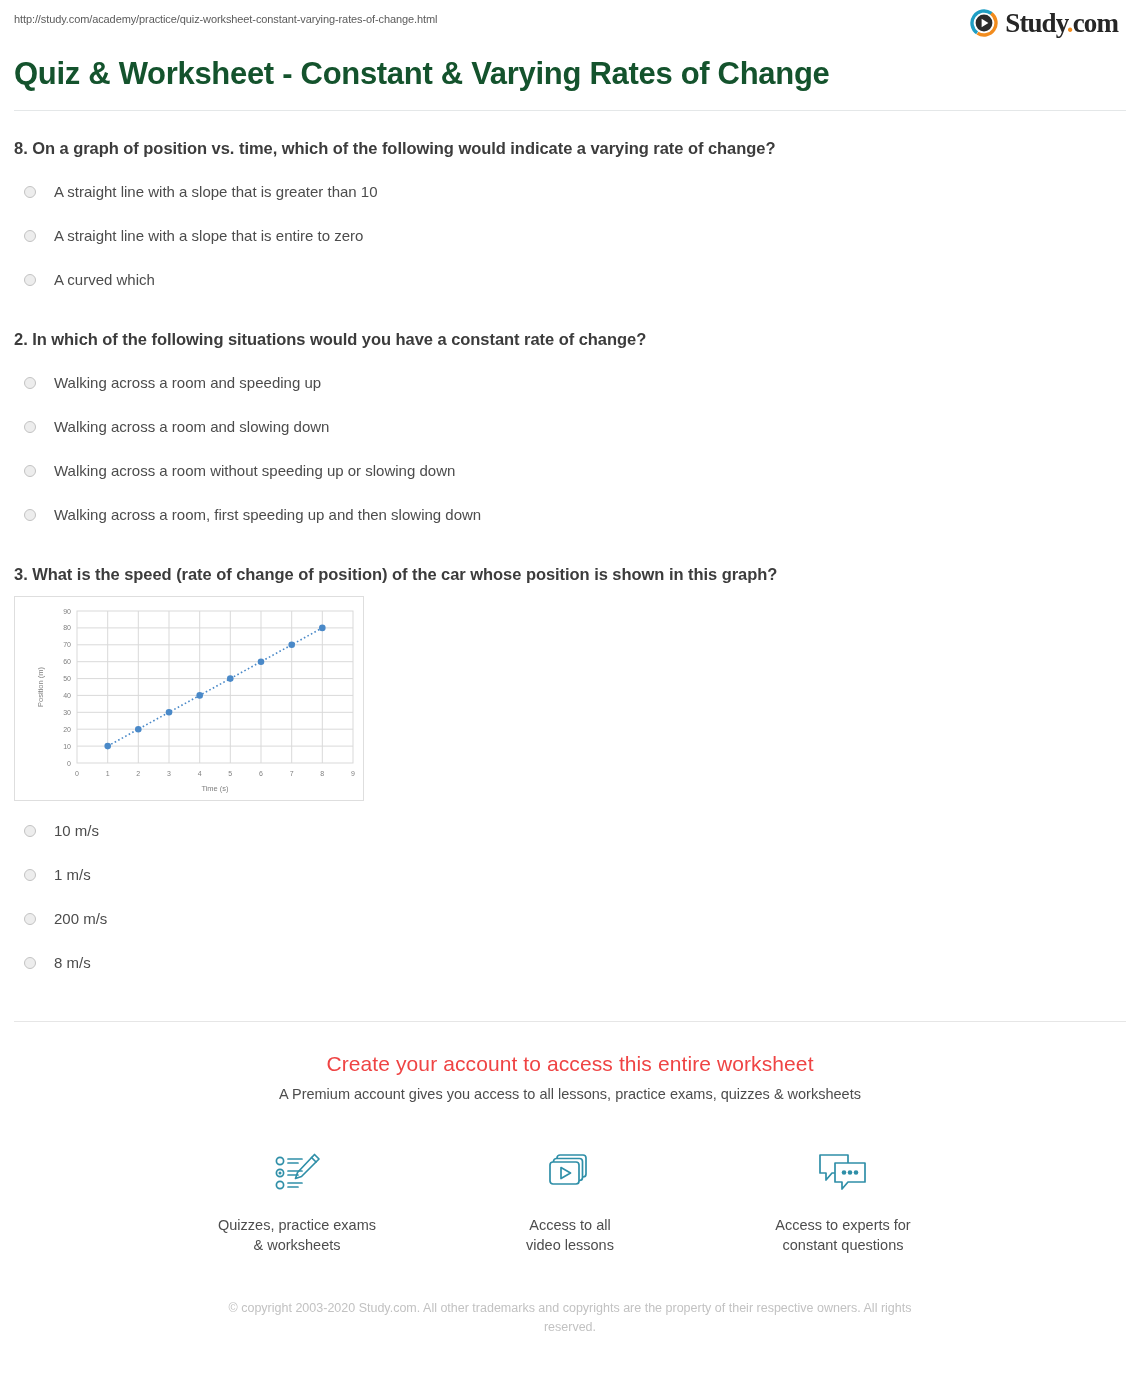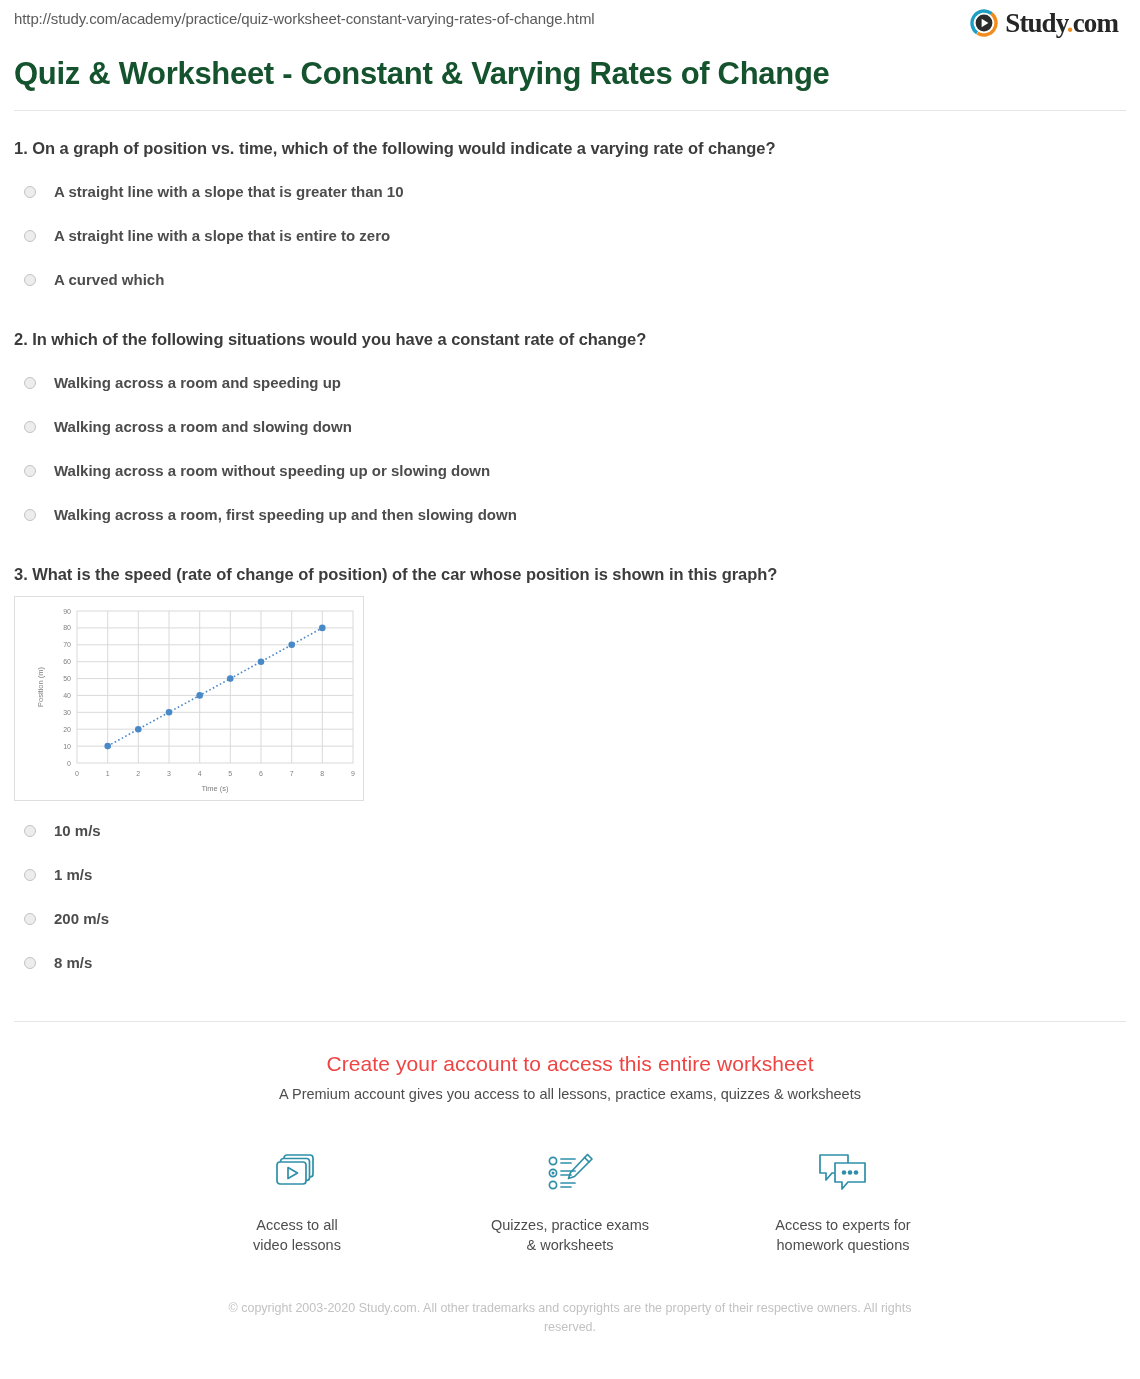--- a/index.html
+++ b/index.html
@@ -20,21 +20,21 @@
 
   
   .page-header {
     display: flex;
     align-items: flex-start;
     justify-content: space-between;
     padding: 11px 14px 0 14px;
     height: 48px;
   }
   .url-text {
-    font-size: 15px;
+    font-size: 11px;
     color: #5b5b5b;
     letter-spacing: -0.1px;
     line-height: 16px;
     font-family: "Liberation Sans", sans-serif;
   }
   .brand {
     display: flex;
     align-items: center;
     gap: 7px;
     margin-top: -2px;
@@ -85,21 +85,20 @@
     font-weight: 700;
     color: #3c3c3c;
     line-height: 22px;
     margin: 0 0 11px 0;
     letter-spacing: -0.05px;
   }
   .answer-list {
     list-style: none;
     margin: 0;
     padding: 0;
-    font-weight: bold;
   }
   .answer-item {
     display: flex;
     align-items: center;
     min-height: 44px;
     padding-left: 10px;
   }
   .radio {
     width: 12px;
     height: 12px;
@@ -201,21 +200,21 @@
 </div>
 
 <div class="title-wrap">
   <h1 class="page-title">Quiz &amp; Worksheet - Constant &amp; Varying Rates of Change</h1>
 </div>
 <hr class="rule">
 
 <div class="quiz-body">
 
   <div class="question-block">
-    <p class="question-text">1. On a graph of position vs. time, which of the following would indicate a varying rate of change?</p>
+    <p class="question-text">8. On a graph of position vs. time, which of the following would indicate a varying rate of change?</p>
     <ul class="answer-list">
       <li class="answer-item">
         <span class="radio"></span>
         <span class="answer-label">A straight line with a slope that is greater than 10</span>
       </li>
       <li class="answer-item">
         <span class="radio"></span>
         <span class="answer-label">A straight line with a slope that is entire to zero</span>
       </li>
       <li class="answer-item">
@@ -341,35 +340,20 @@
     </ul>
   </div>
 </div>
 
 <hr class="cta-rule">
 <div class="cta">
   <div class="cta-head">Create your account to access this entire worksheet</div>
   <div class="cta-sub">A Premium account gives you access to all lessons, practice exams, quizzes &amp; worksheets</div>
 
   <div class="features">
-
-    <div class="feature">
-      <div class="feature-icon">
-        <svg width="52" height="48" viewBox="0 0 52 48">
-          <g fill="none" stroke="#2f8fa8" stroke-width="1.7" stroke-linejoin="round">
-            <rect x="13" y="5" width="29" height="22" rx="3"></rect>
-            <rect x="9.5" y="8.5" width="29" height="22" rx="3" fill="#ffffff"></rect>
-            <rect x="6" y="12" width="29" height="22" rx="3" fill="#ffffff"></rect>
-            <path d="M17 17.5 L26.5 23 L17 28.5 Z" stroke-linecap="round"></path>
-          </g>
-        </svg>
-      </div>
-      <div class="feature-label">Access to all
-video lessons</div>
-    </div>
 
     <div class="feature">
       <div class="feature-icon">
         <svg width="52" height="48" viewBox="0 0 52 48">
           <g fill="none" stroke="#2f8fa8" stroke-width="1.7" stroke-linecap="round">
             <circle cx="9" cy="11" r="3.6"></circle>
             <circle cx="9" cy="23" r="3.6"></circle>
             <circle cx="9" cy="35" r="3.6"></circle>
             <circle cx="9" cy="23" r="1.5" fill="#2f8fa8" stroke="none"></circle>
             <line x1="17" y1="9" x2="31" y2="9"></line>
@@ -382,31 +366,46 @@
             <line x1="40.5" y1="7.5" x2="45" y2="12"></line>
           </g>
         </svg>
       </div>
       <div class="feature-label">Quizzes, practice exams
 &amp; worksheets</div>
     </div>
 
     <div class="feature">
       <div class="feature-icon">
+        <svg width="52" height="48" viewBox="0 0 52 48">
+          <g fill="none" stroke="#2f8fa8" stroke-width="1.7" stroke-linejoin="round">
+            <rect x="13" y="5" width="29" height="22" rx="3"></rect>
+            <rect x="9.5" y="8.5" width="29" height="22" rx="3" fill="#ffffff"></rect>
+            <rect x="6" y="12" width="29" height="22" rx="3" fill="#ffffff"></rect>
+            <path d="M17 17.5 L26.5 23 L17 28.5 Z" stroke-linecap="round"></path>
+          </g>
+        </svg>
+      </div>
+      <div class="feature-label">Access to all
+video lessons</div>
+    </div>
+
+    <div class="feature">
+      <div class="feature-icon">
         <svg width="56" height="48" viewBox="0 0 56 48">
           <g fill="none" stroke="#2f8fa8" stroke-width="1.7" stroke-linejoin="round">
             <path d="M5 5 H33 V23 H17 L11 30 V23 H5 Z" fill="#ffffff"></path>
             <path d="M20 13 H50 V32 H33 L27 39 V32 H20 Z" fill="#ffffff"></path>
           </g>
           <g fill="#2f8fa8">
             <circle cx="29" cy="22.5" r="2.3"></circle>
             <circle cx="35" cy="22.5" r="2.3"></circle>
             <circle cx="41" cy="22.5" r="2.3"></circle>
           </g>
         </svg>
       </div>
       <div class="feature-label">Access to experts for
-homework questions</div>
+constant questions</div>
     </div>
   </div>
 
   <div class="copyright">© copyright 2003-2020 Study.com. All other trademarks and copyrights are the property of their respective owners. All rights reserved.</div>
 </div>
 
 </body></html>

